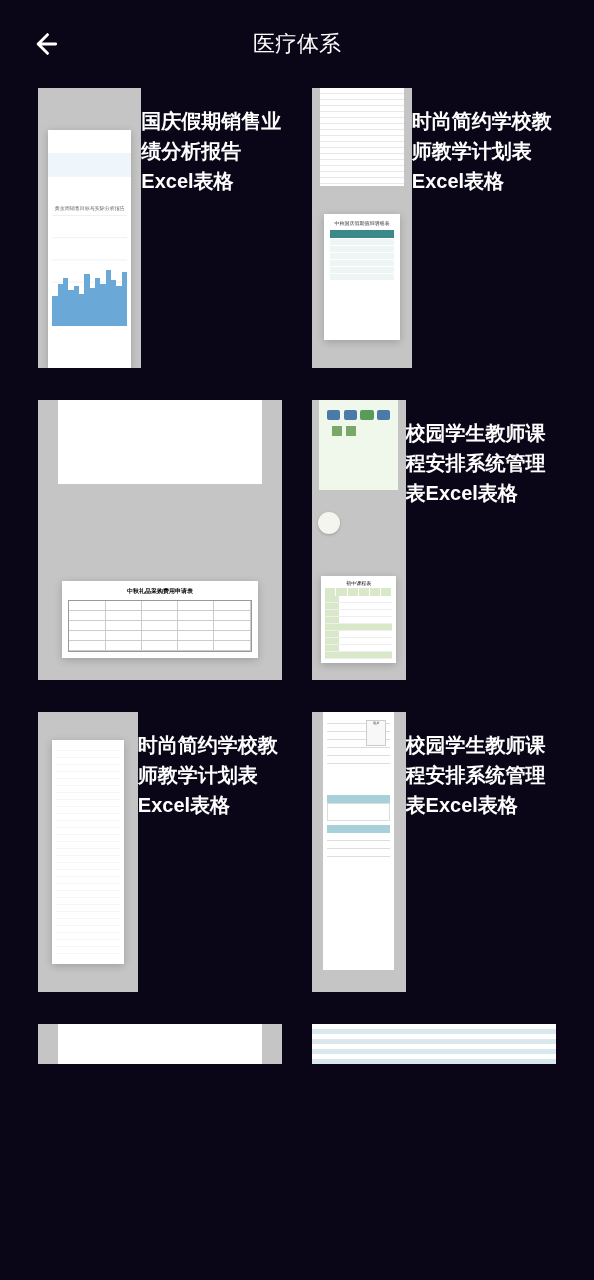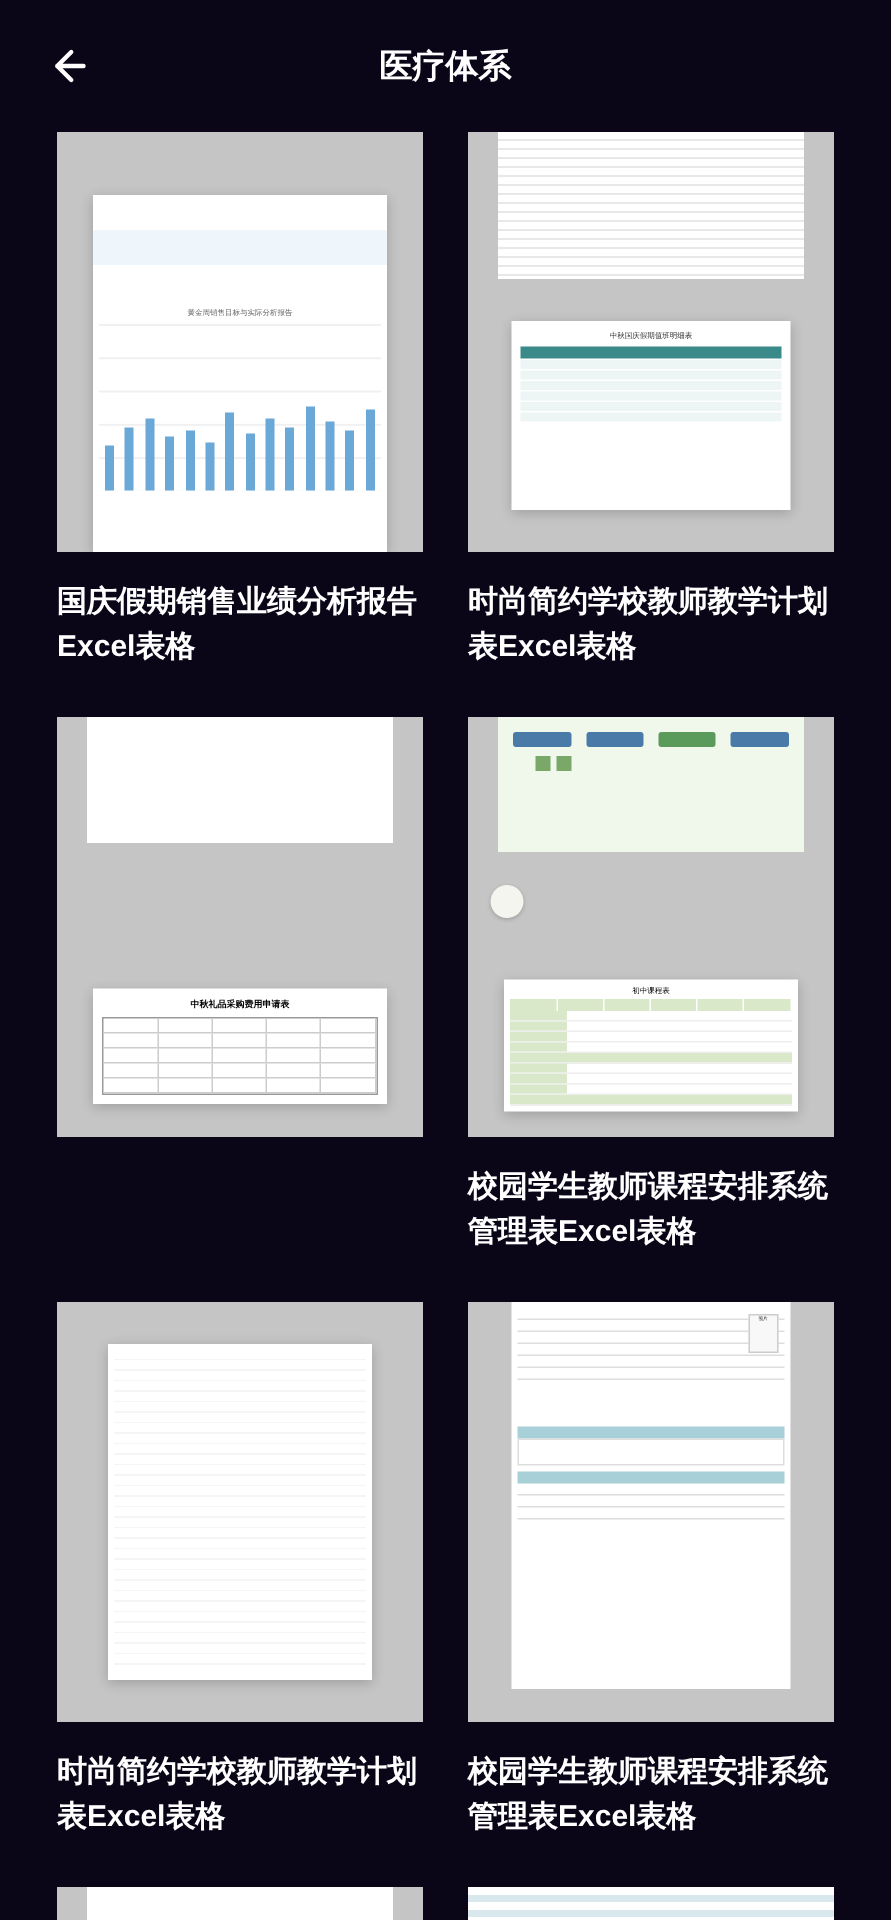--- a/index.html
+++ b/index.html
@@ -1,22 +1,22 @@
 <!DOCTYPE html>
 <html><head>
 <meta charset="utf-8">
 <style>
 *{margin:0;padding:0;box-sizing:border-box;}
 body{width:594px;height:1280px;background:#0a0618;font-family:-apple-system,"PingFang SC","Microsoft YaHei",sans-serif;overflow:hidden;position:relative;}
 .header{position:relative;height:88px;display:flex;align-items:center;justify-content:center;}
 .back-btn{position:absolute;left:28px;top:50%;transform:translateY(-50%);width:32px;height:32px;display:flex;align-items:center;justify-content:center;cursor:pointer;}
 .back-btn svg{width:28px;height:28px;stroke:#fff;stroke-width:2.5;fill:none;stroke-linecap:round;stroke-linejoin:round;}
-.title{color:#fff;font-size:22px;font-weight:700;}
+.title{color:#fff;font-size:22px;font-weight:400;}
 .grid{padding:0 38px;display:grid;grid-template-columns:1fr 1fr;gap:32px 30px;}
-.card{display:flex;flex-direction:column;cursor:pointer;}
+.card{display:flex;flex-direction:row;cursor:pointer;}
 .thumb{width:100%;background:#c5c5c5;display:flex;align-items:center;justify-content:center;overflow:hidden;position:relative;}
 .thumb.h1{height:280px;}
 .thumb.h2{height:280px;}
 .thumb.h3{height:280px;}
 .thumb.h4{height:40px;}
 .card-title{color:#fff;font-size:20px;font-weight:600;line-height:1.5;margin-top:18px;}
 
 .doc{background:#fff;width:80%;box-shadow:0 2px 8px rgba(0,0,0,0.2);position:relative;}
 
 .c1-doc{height:85%;margin-top:auto;}

